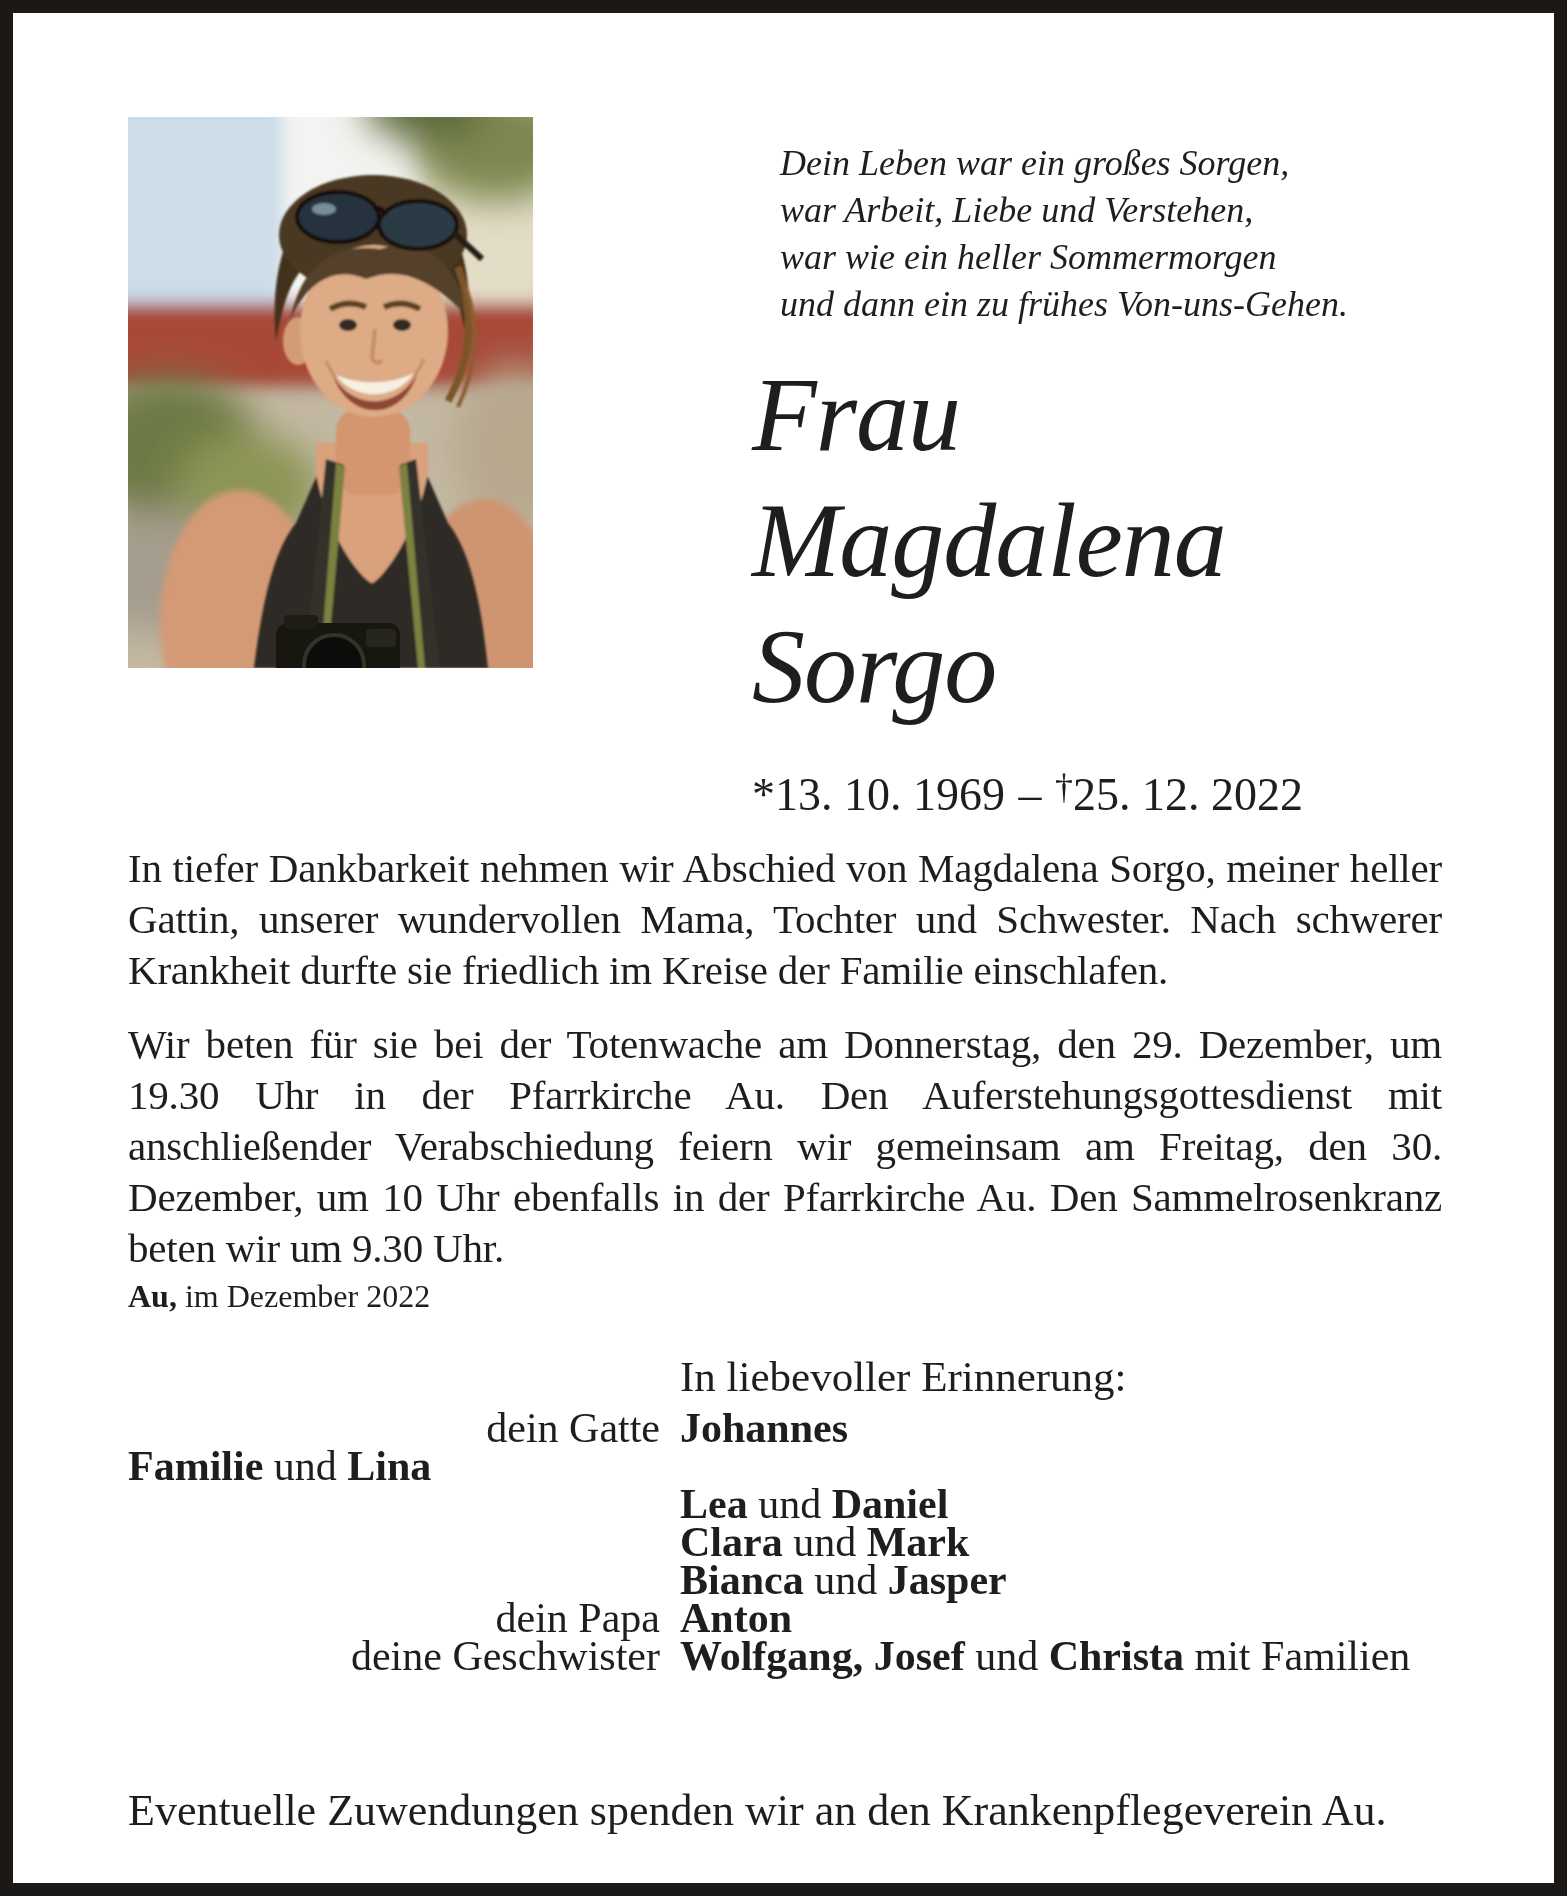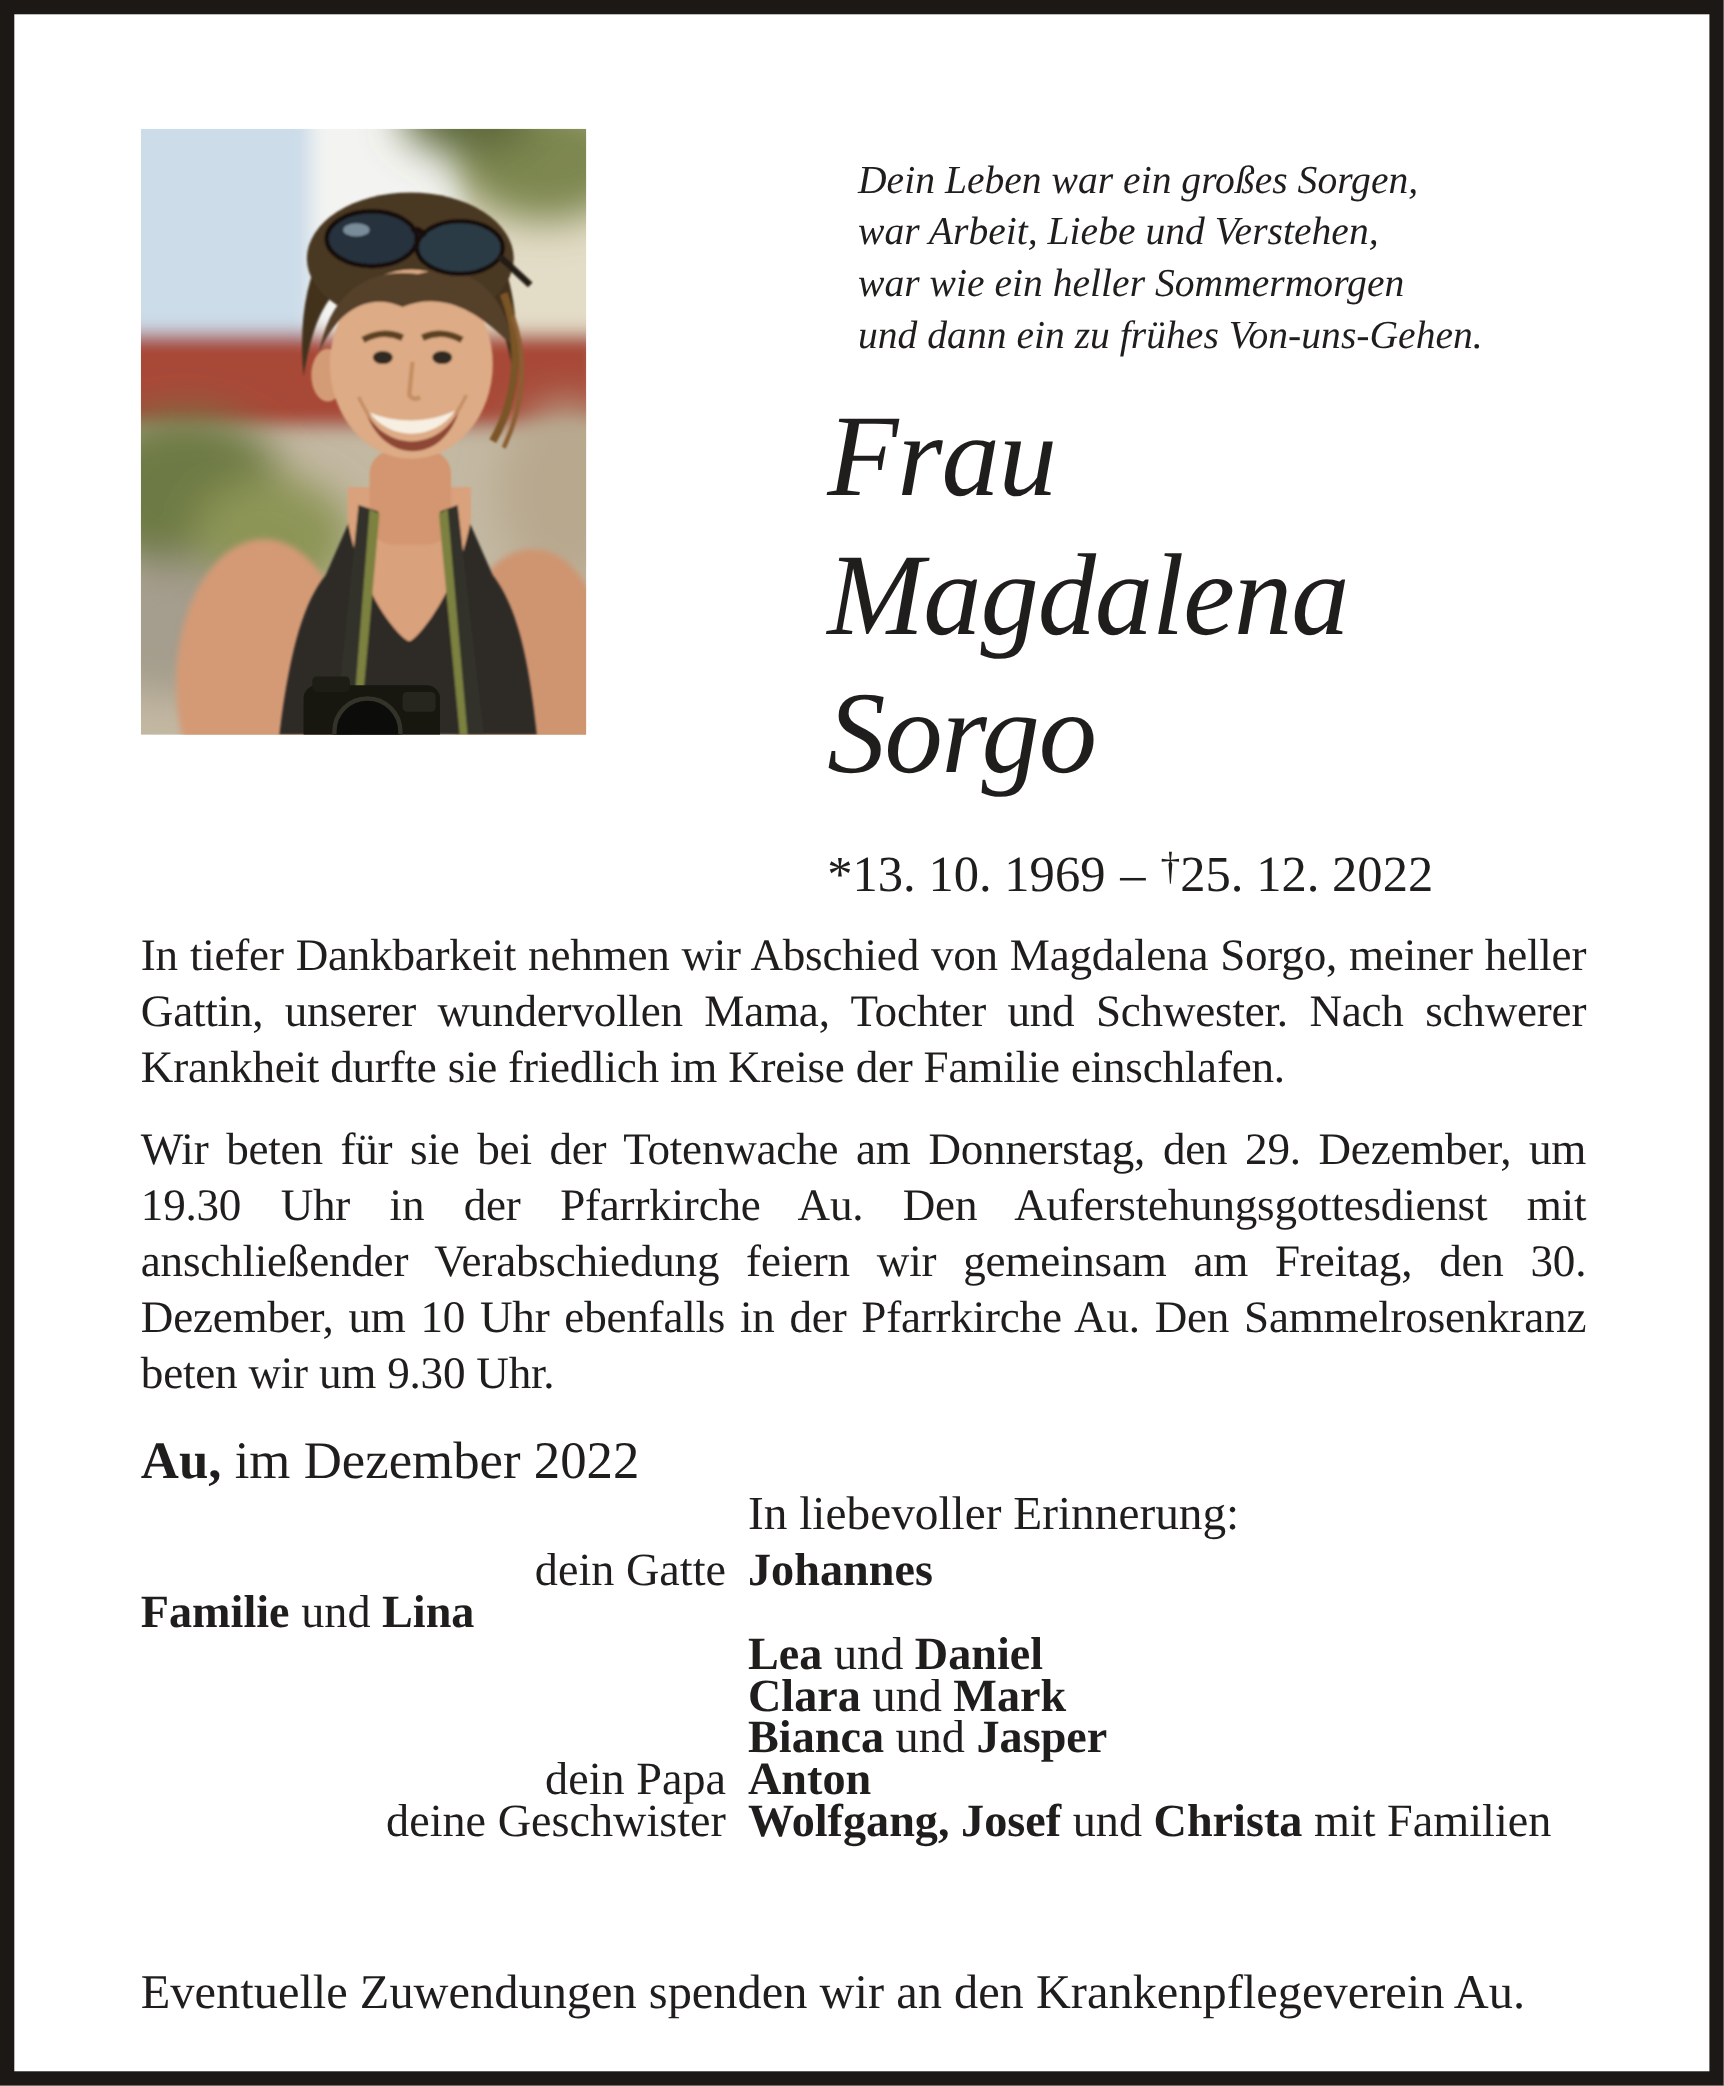--- a/index.html
+++ b/index.html
@@ -29,21 +29,21 @@
   .dates  { left:739px; top:749px; font-size:46px; line-height:50px; font-weight:normal; white-space:nowrap; }
   .dates .dagger { font-size:.78em; vertical-align:.30em; }
   .dates .star   { font-size:1.0em; }
   .dates .sep    { padding:0 2px; }
 
   
   .para { left:115px; width:1314px; font-size:41px; line-height:51px; text-align:justify; letter-spacing:-0.2px; }
   .para1 { top:830px; }
   .para2 { top:1006px; }
 
-  .dateline { left:115px; top:1258px; font-size:48px; line-height:51px;margin-top:32px; }
+  .dateline { left:115px; top:1258px; font-size:32px; line-height:51px; }
   .dateline .place { font-weight:bold; }
 
   
   .rem-heading { left:667px; top:1340px; font-size:43px; line-height:48px; }
   .rem-list { left:115px; top:1396px; font-size:42px; line-height:38px; }
   .rem-row { display:flex; }
   .rem-label { width:532px; text-align:right; margin-right:20px; white-space:nowrap; }
   .rem-names { white-space:nowrap; }
   .b { font-weight:bold; }
 

